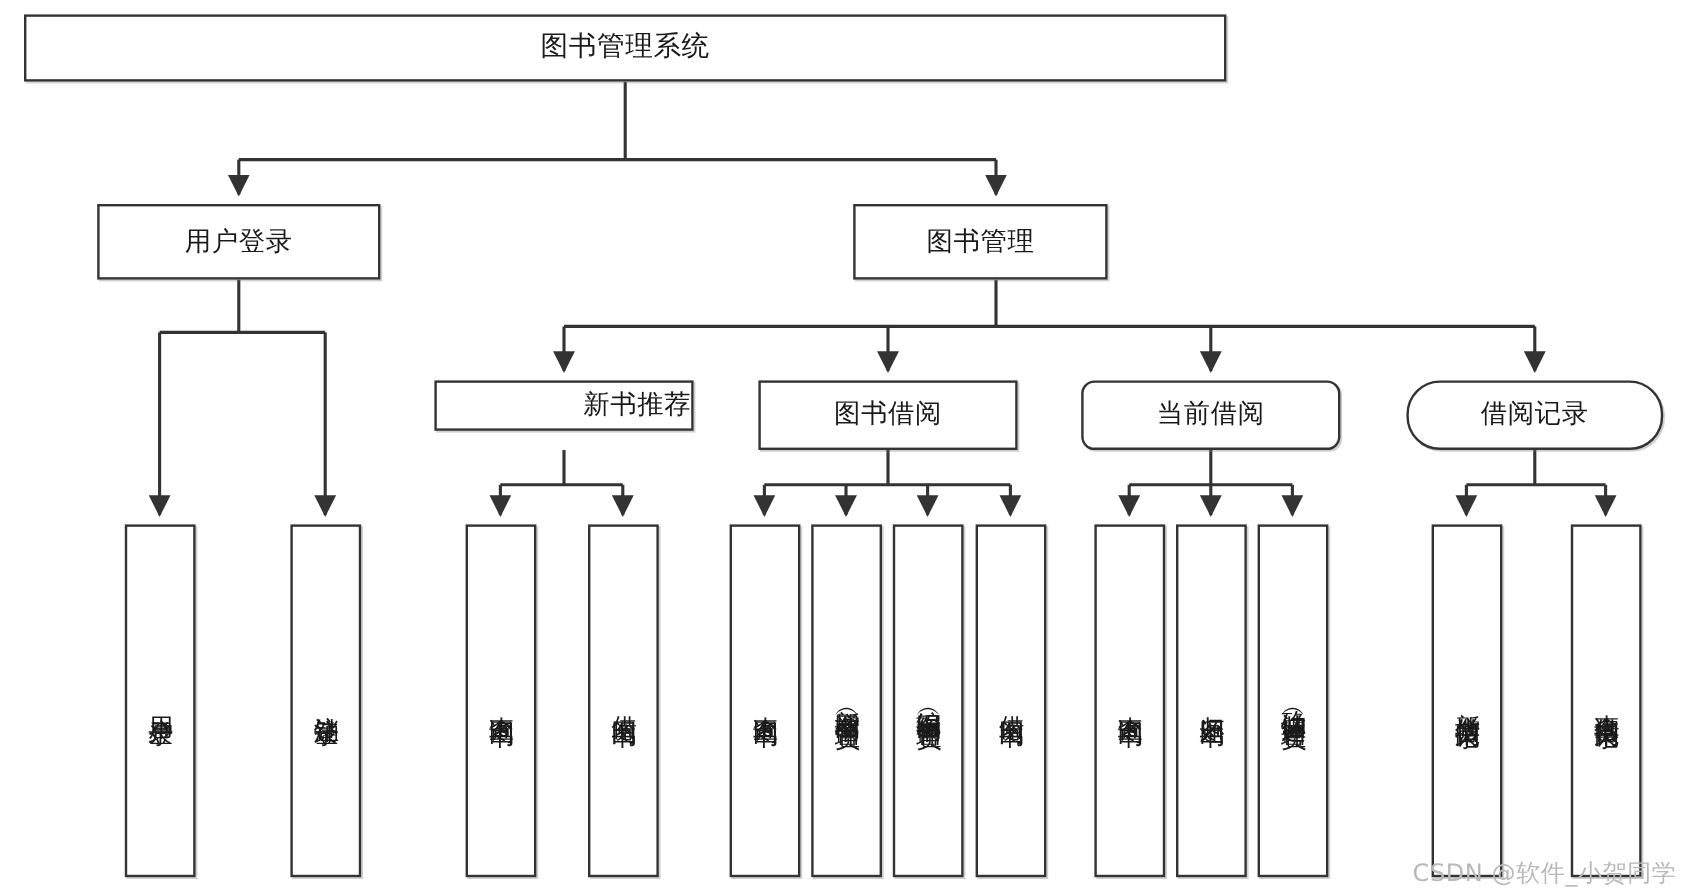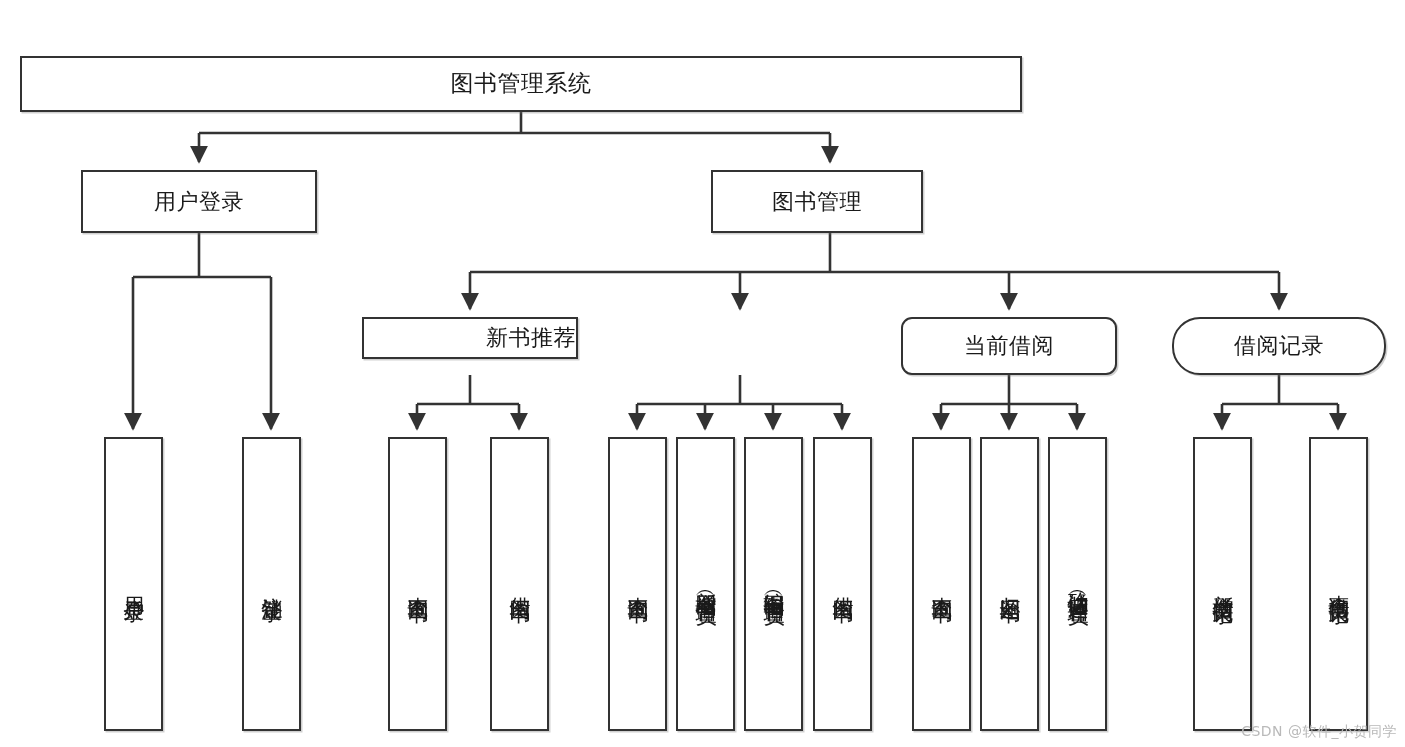--- a/index.html
+++ b/index.html
@@ -57,21 +57,21 @@
     font-size: 21px;
     letter-spacing: 2px;
     line-height: 1.1;
     max-height: 100%;
   }
   .node.root .label { font-size: 23px; }
   .watermark {
     position: absolute;
     right: 8px;
     bottom: 6px;
-    font-size: 14px;
+    font-size: 20px;
     color: #b9b9b9;
     letter-spacing: 0.5px;
     white-space: nowrap;
     font-family: "DejaVu Sans", "Liberation Sans", sans-serif;
   }
 </style>
 </head>
 <body>
 
 <div id="canvas">
@@ -119,36 +119,39 @@
       <path d="M 1009 404 L 1009 429" marker-end="url(#arrow)"></path>
       <path d="M 1077 404 L 1077 429" marker-end="url(#arrow)"></path>
 
       <path d="M 1279 375 L 1279 404"></path>
       <path d="M 1222 404 L 1338 404"></path>
       <path d="M 1222 404 L 1222 429" marker-end="url(#arrow)"></path>
       <path d="M 1338 404 L 1338 429" marker-end="url(#arrow)"></path>
     </g>
   </svg>
 
-  <div class="node horiz root" style="left:20px; top:12px; width:1002px; height:56px;margin-top:44px;">
+  <div class="node horiz root" style="left:20px; top:12px; width:1002px; height:56px;">
     <span class="label">图书管理系统</span>
   </div>
 
   <div class="node horiz" style="left:81px; top:170px; width:236px; height:63px;">
     <span class="label">用户登录</span>
   </div>
 
   <div class="node horiz" style="left:711px; top:170px; width:212px; height:63px;">
     <span class="label">图书管理</span>
   </div>
 
   <div class="node horiz" style="left:362px; top:317px; width:216px; height:42px;justify-content:flex-end;">
     <span class="label">新书推荐</span>
   </div>
 
+  <div class="node horiz" style="left:632px; top:317px; width:216px; height:58px;">
+    <span class="label">图书借阅</span>
+  </div>
 
   <div class="node horiz" style="left:901px; top:317px; width:216px; height:58px;border-radius:11px;">
     <span class="label">当前借阅</span>
   </div>
 
   <div class="node horiz" style="left:1172px; top:317px; width:214px; height:58px;border-radius:28px;">
     <span class="label">借阅记录</span>
   </div>
 
   <div class="node vert" style="left:104px; top:437px; width:59px; height:294px;">

